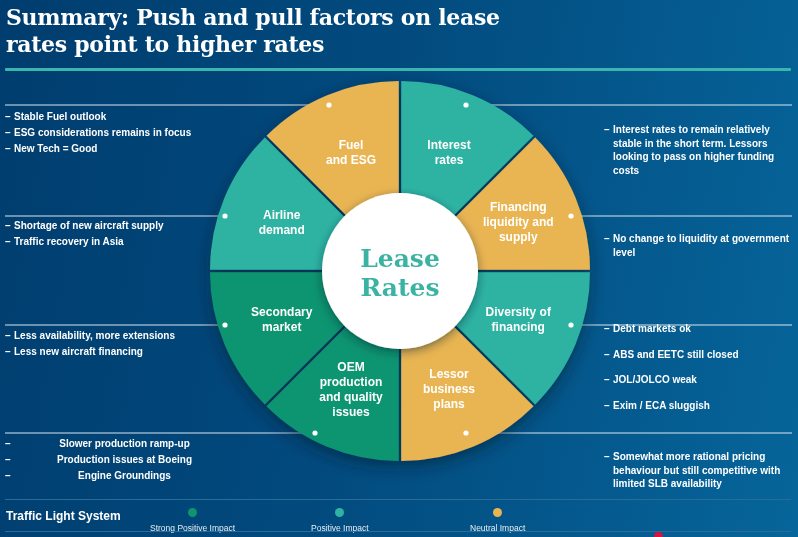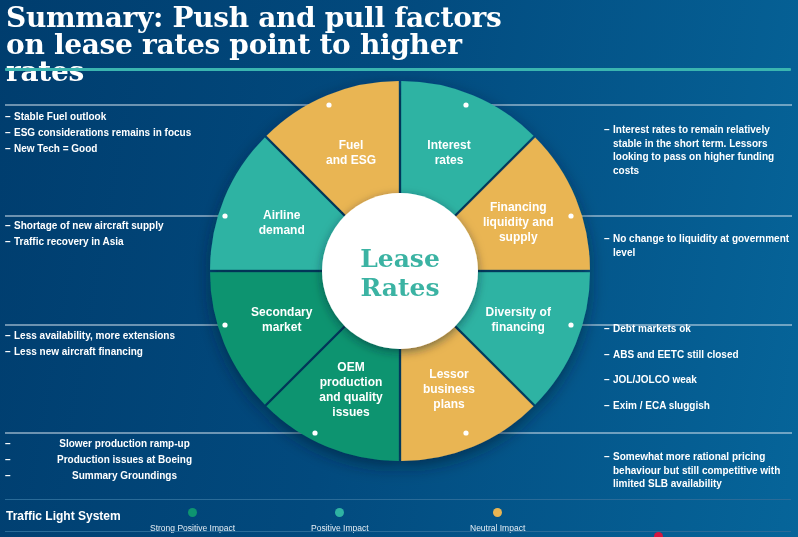--- a/index.html
+++ b/index.html
@@ -3,21 +3,21 @@
 <meta charset="utf-8">
 <style>
   html, body { margin: 0; padding: 0; }
   body {
     width: 798px; height: 537px; overflow: hidden; position: relative;
     background: linear-gradient(100deg, #003d6e 0%, #024a7e 45%, #06659a 100%);
     font-family: "Liberation Sans", sans-serif; color: #fff;
   }
   .title {
     position: absolute; left: 6px; top: 4px; width: 520px;
-    font-family: "DejaVu Serif", serif; font-weight: bold; font-size: 28px;
+    font-family: "DejaVu Serif", serif; font-weight: bold; font-size: 22px;
     line-height: 27px; color: #fff; letter-spacing: -0.3px;
   }
   .title-rule {
     position: absolute; left: 5px; top: 68px; width: 786px; height: 3px;
     background: #3ab5b0; border-radius: 1px;
   }
   svg.wheel { position: absolute; left: 0; top: 0; }
   .bullets {
     position: absolute; list-style: none; margin: 0; padding: 0;
     font-size: 10px; font-weight: bold; line-height: 16px; color: #fff;
@@ -104,21 +104,21 @@
     <li>Shortage of new aircraft supply</li>
     <li>Traffic recovery in Asia</li>
   </ul>
 <ul class="bullets" id="left-2" style="left:5px; top:328px; width:200px;">
     <li>Less availability, more extensions</li>
     <li>Less new aircraft financing</li>
   </ul>
 <ul class="bullets" id="left-3" style="left:5px; top:436px; width:230px;text-align:center;">
     <li>Slower production ramp-up</li>
     <li>Production issues at Boeing</li>
-    <li>Summary Groundings</li>
+    <li>Engine Groundings</li>
   </ul>
 
 <ul class="bullets right" id="right-0" style="left:604px; top:111px; width:186px;">
     <li>Interest rates to remain relatively stable in the short term. Lessors looking to pass on higher funding costs</li>
   </ul>
 <ul class="bullets right" id="right-1" style="left:604px; top:220px; width:186px;">
     <li>No change to liquidity at government level</li>
   </ul>
 <ul class="bullets right" id="right-2" style="left:604px; top:310px; width:186px;">
     <li>Debt markets ok</li>

